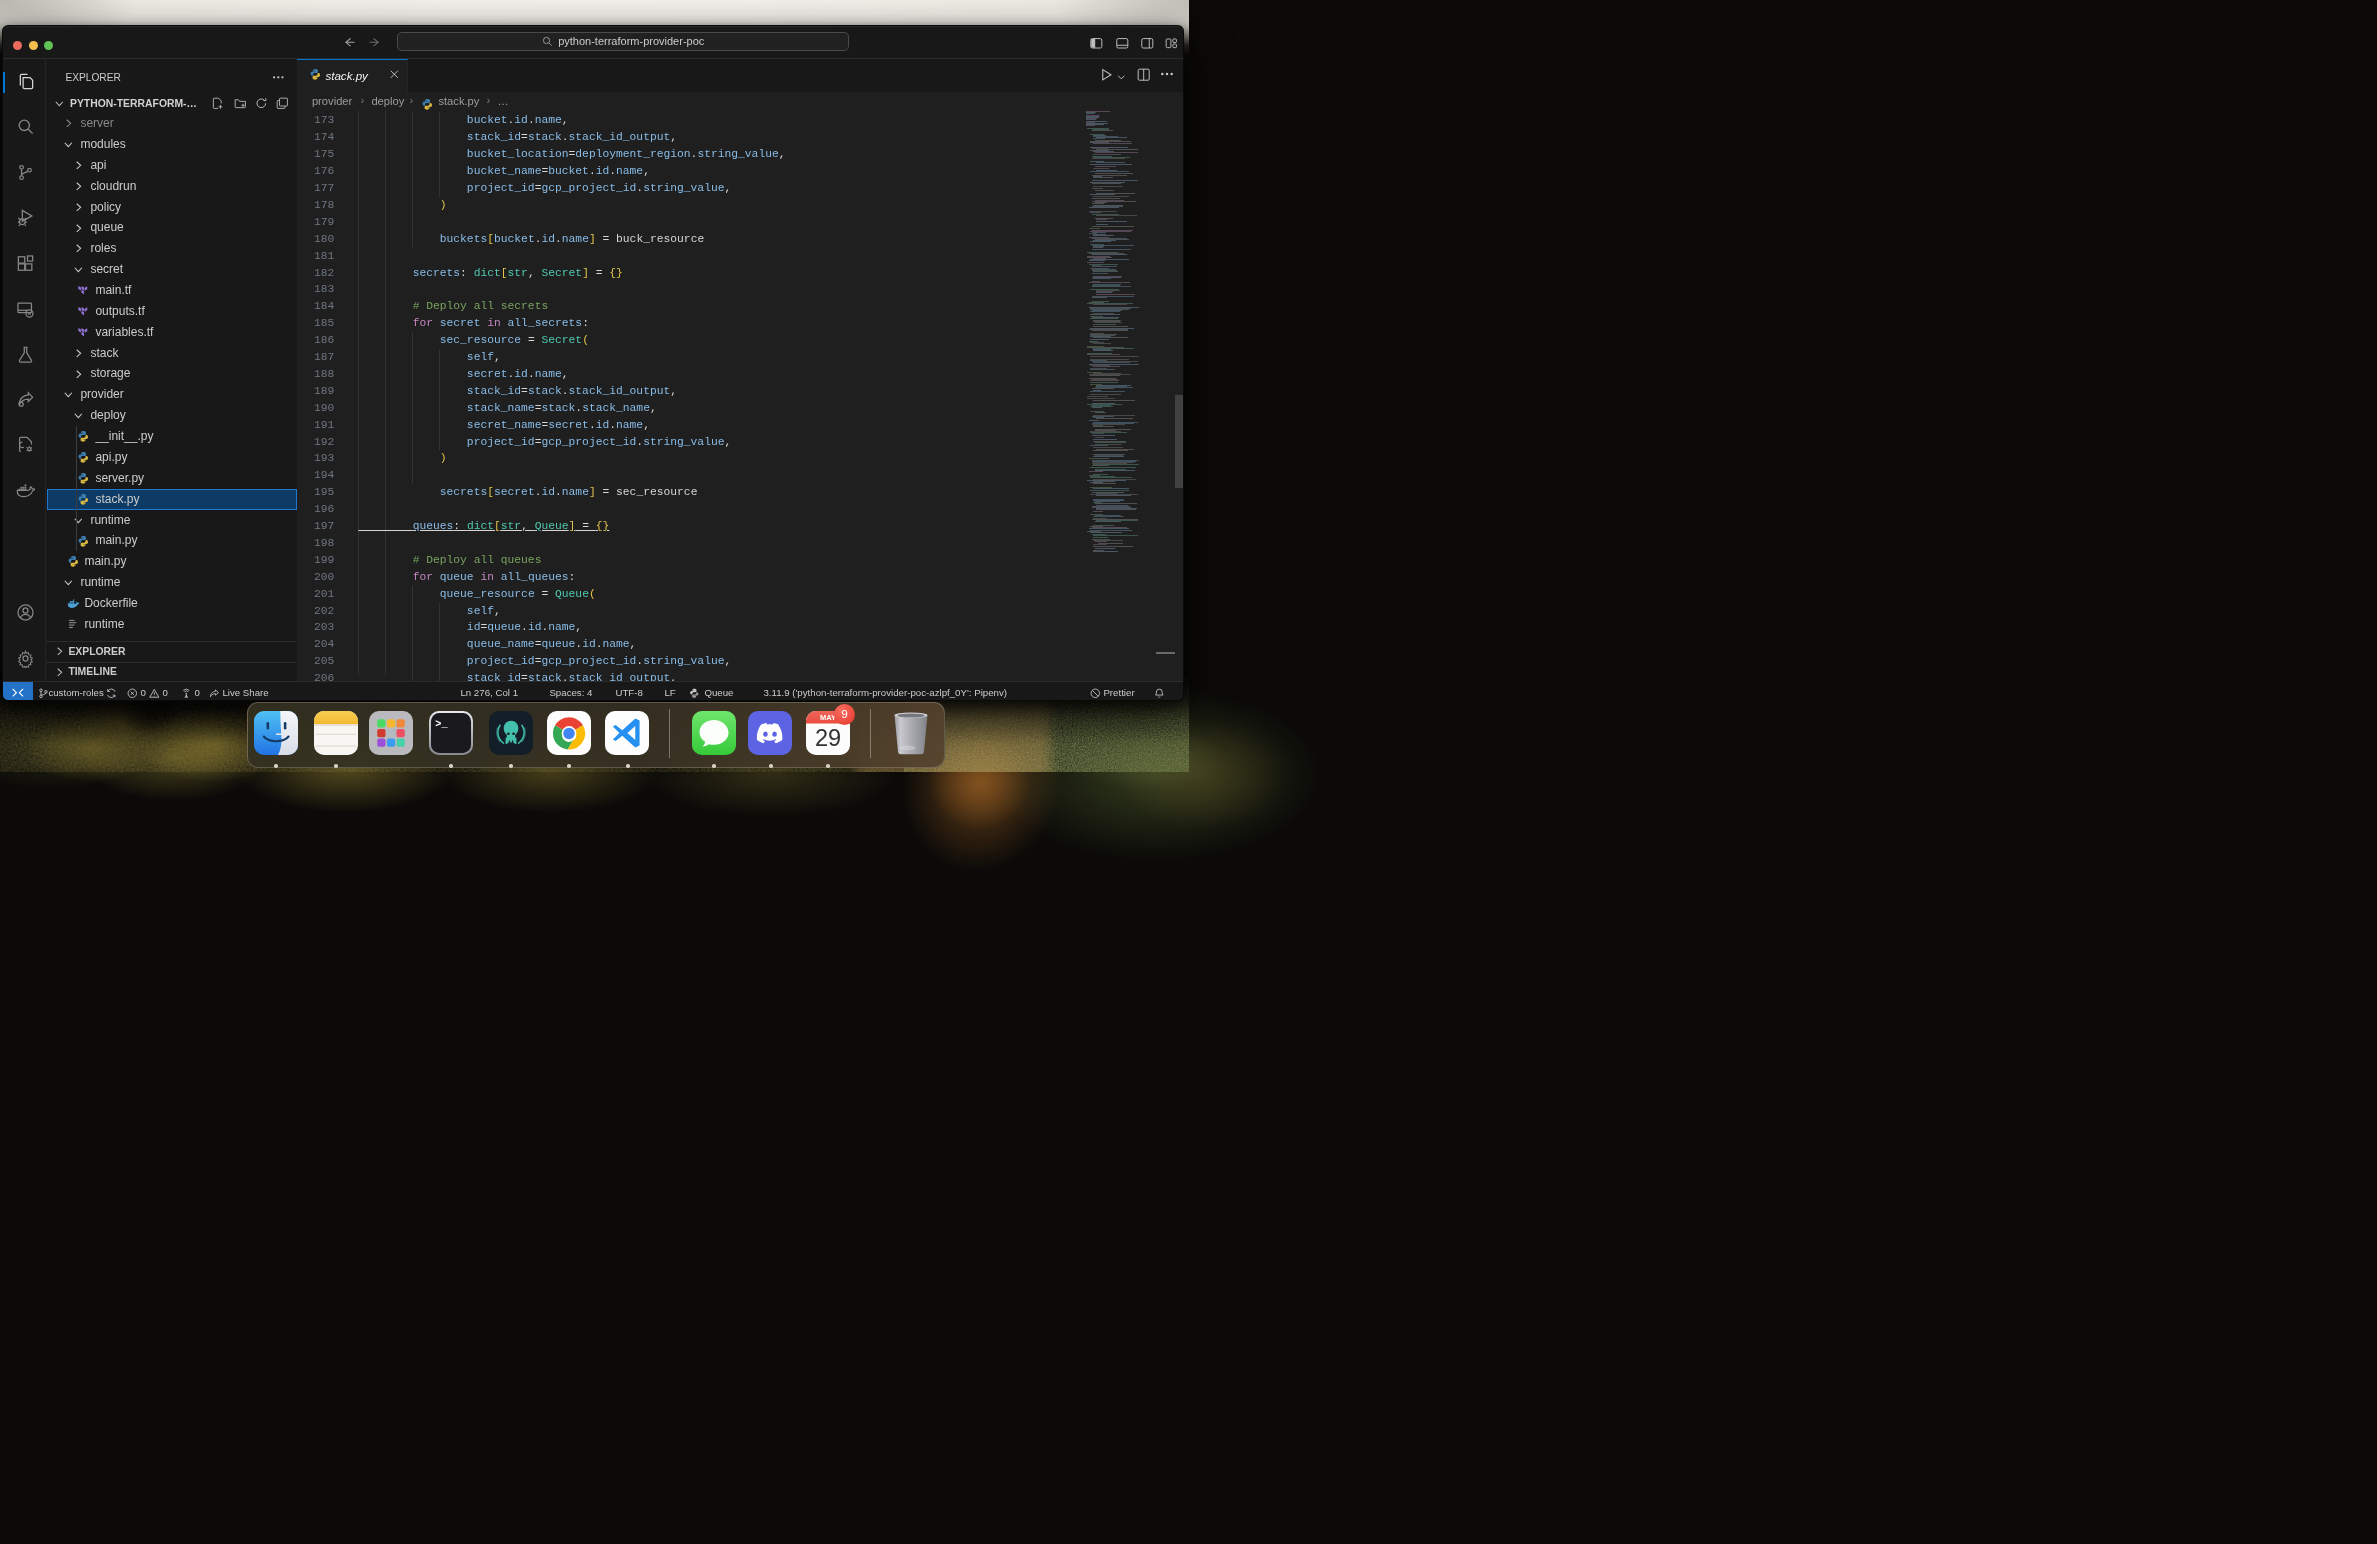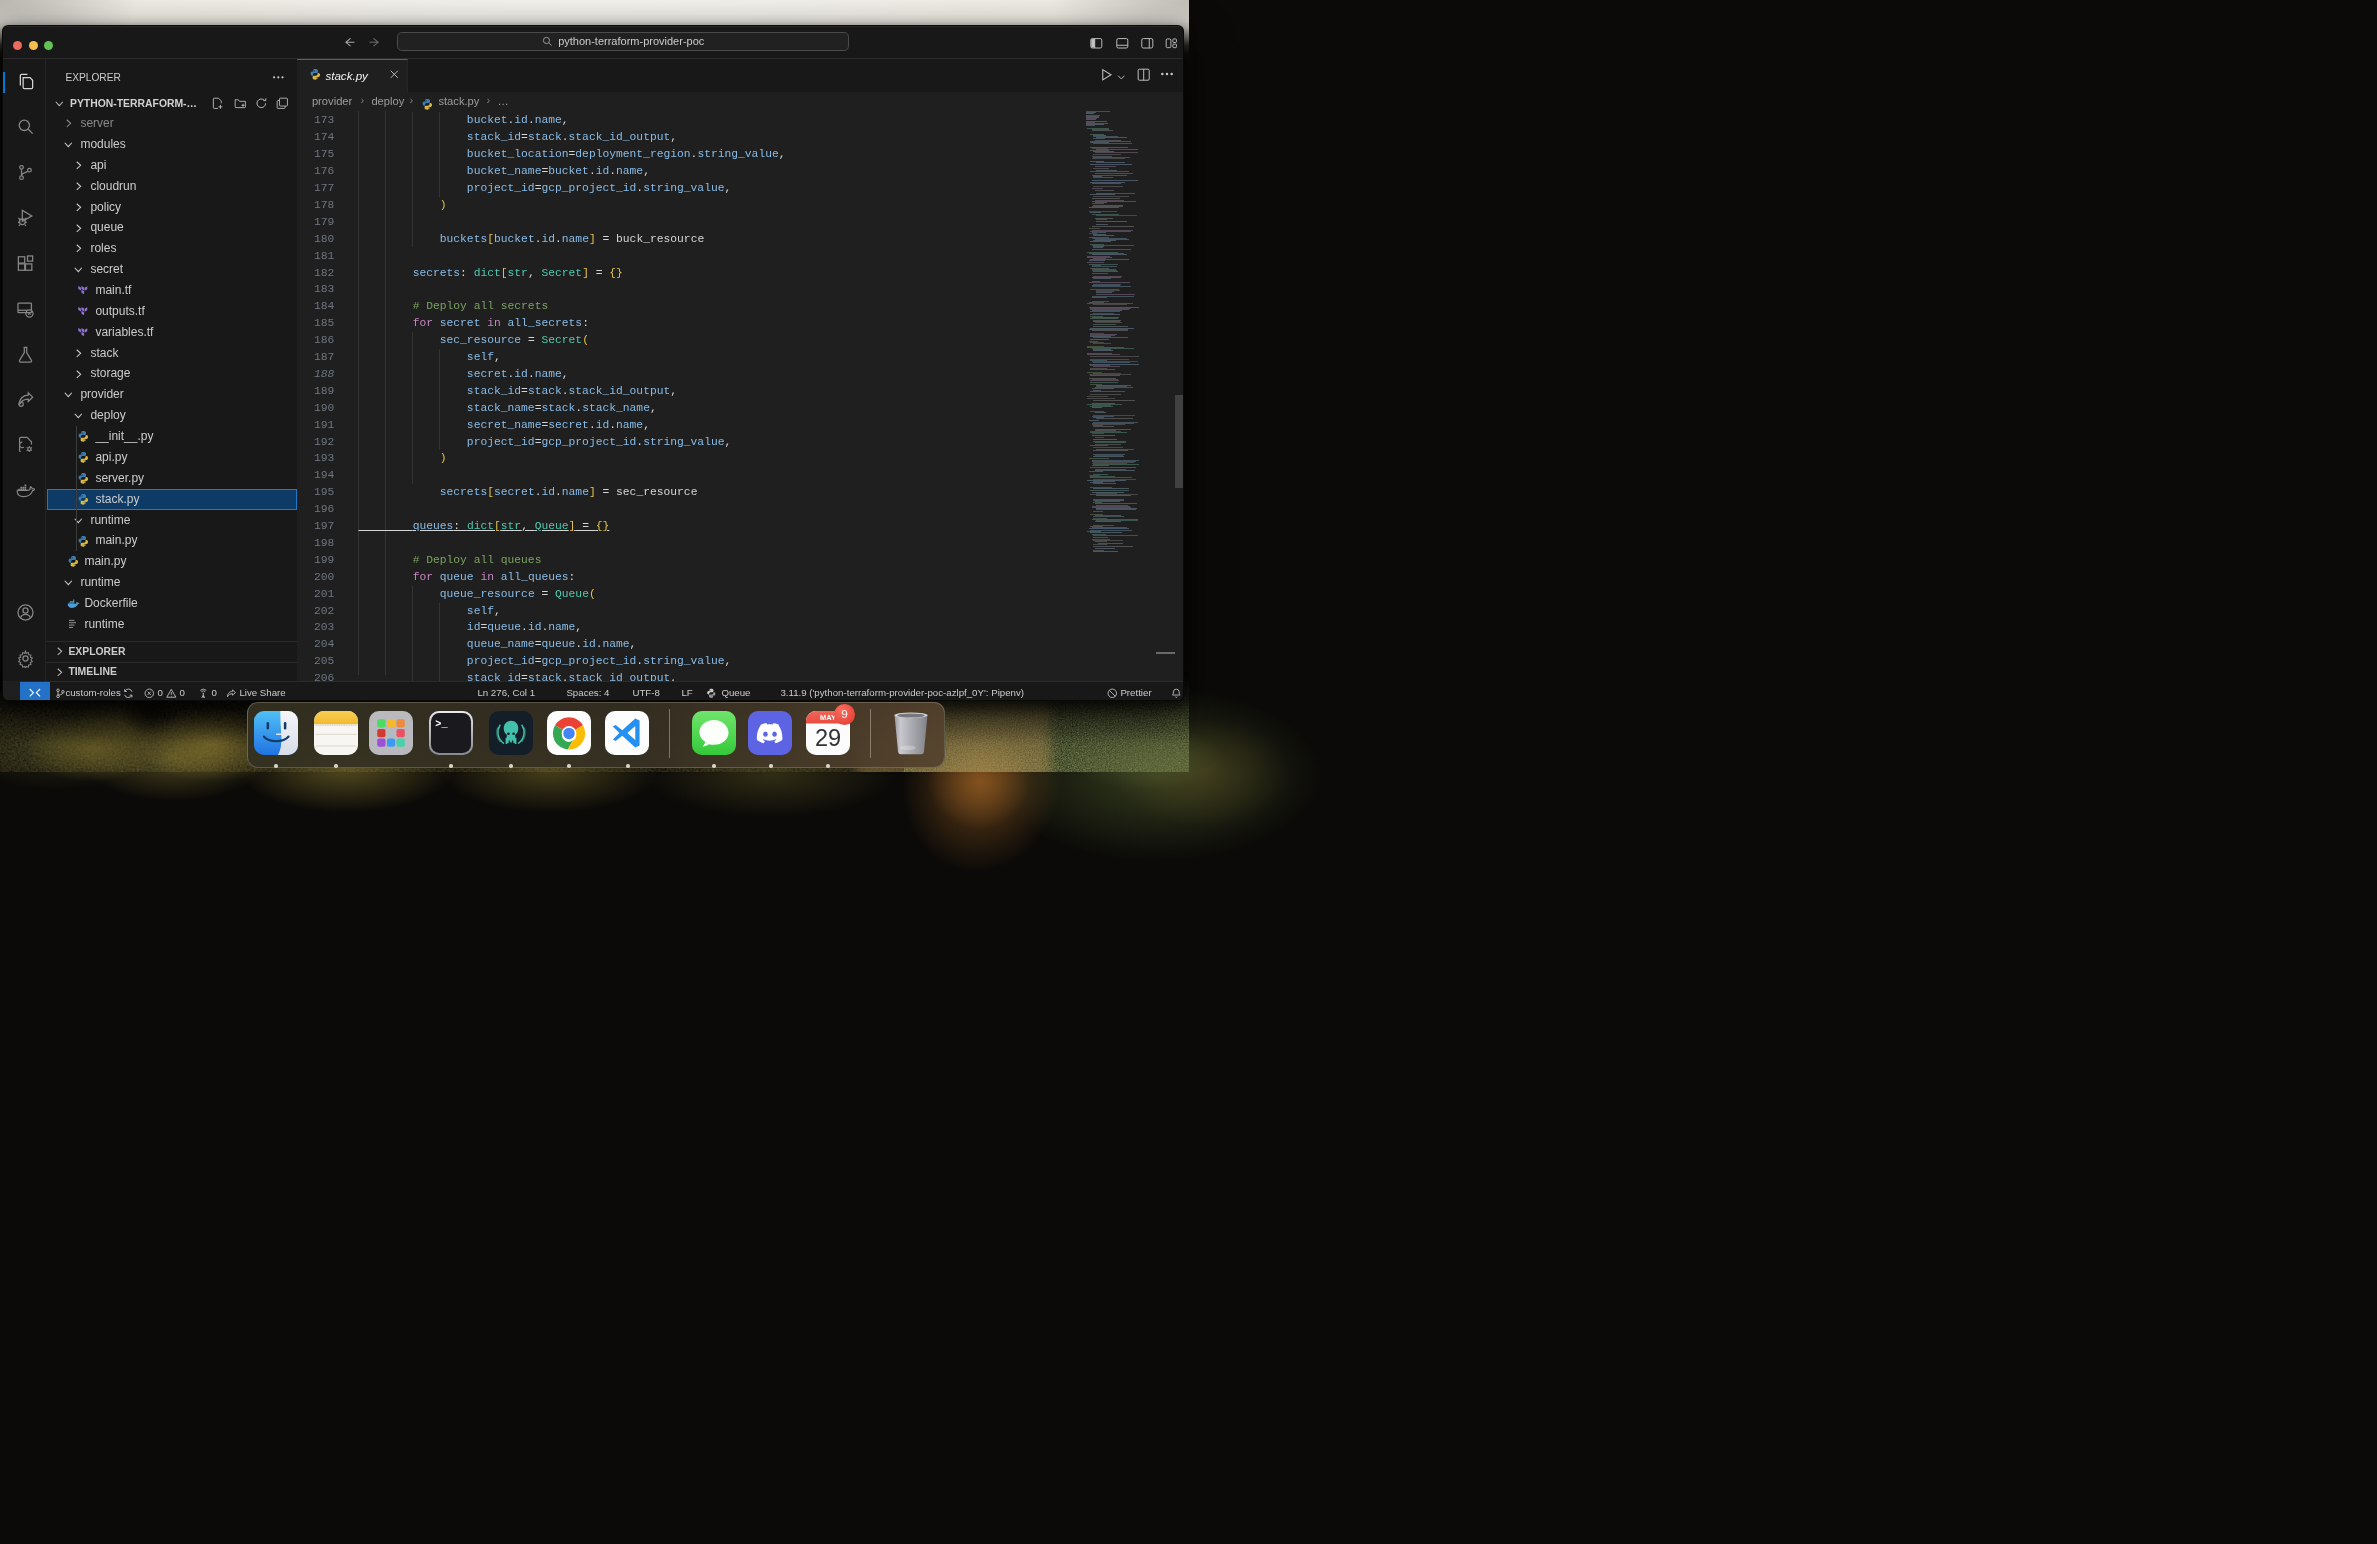--- a/index.html
+++ b/index.html
@@ -53,21 +53,21 @@
 .g{color:#79a35f;}
 .w{color:#d6d6d6;}
 
 #minimap{left:787px;top:52px;width:80px;height:503px;}
 #minimap div{position:absolute;height:0.8px;}
 
 #sbar{left:878px;top:336px;width:9.4px;height:93px;background:rgba(120,120,120,.38);}
 #ovdec{left:859px;top:593px;width:19px;height:2.4px;background:#6a6a6a;}
 
 #statusbar{left:0;top:655px;width:100%;height:21px;background:#181818;border-top:0.8px solid #2b2b2b;
- font-size:9.7px;color:#cccccc;margin-left:17px;}
+ font-size:9.7px;color:#cccccc;}
 #statusbar span{position:absolute;line-height:21px;white-space:nowrap;}
 #remote{left:0;top:0;width:29.5px;height:21px;background:#2472c8;color:#fff;}
 .sico{top:5.5px;width:10.6px;height:10.6px;color:#cccccc;}
 .sico svg{width:10.6px;height:10.6px;display:block;}
 
 #dock{left:247px;top:702px;width:698px;height:66px;border-radius:11px;
  background:linear-gradient(90deg,rgba(52,49,33,.94),rgba(54,48,35,.93) 55%,rgba(84,66,45,.93));
  border:0.8px solid rgba(200,195,180,.28);}
 .dkico{position:absolute;top:711px;width:44px;height:44px;}
 .dkico svg{width:44px;height:44px;display:block;}
@@ -503,21 +503,21 @@
           <div class="cl" style="top:154px;">        <span class="b">secrets</span><span class="w">: </span><span class="t">dict</span><span class="y">[</span><span class="t">str</span><span class="w">, </span><span class="t">Secret</span><span class="y">]</span><span class="w"> = </span><span class="y">{}</span></div>
           <div class="gut" style="top:170px;">183</div>
           <div class="gut" style="top:187px;">184</div>
           <div class="cl" style="top:187px;">        <span class="g"># Deploy all secrets</span></div>
           <div class="gut" style="top:204px;">185</div>
           <div class="cl" style="top:204px;">        <span class="p">for</span><span class="w"> </span><span class="b">secret</span><span class="w"> </span><span class="p">in</span><span class="w"> </span><span class="b">all_secrets</span><span class="w">:</span></div>
           <div class="gut" style="top:221px;">186</div>
           <div class="cl" style="top:221px;">            <span class="b">sec_resource</span><span class="w"> = </span><span class="t">Secret</span><span class="y">(</span></div>
           <div class="gut" style="top:238px;">187</div>
           <div class="cl" style="top:238px;">                <span class="b">self</span><span class="w">,</span></div>
-          <div class="gut" style="top:255px;font-style:italic;">188</div>
+          <div class="gut" style="top:255px;">188</div>
           <div class="cl" style="top:255px;">                <span class="b">secret</span><span class="w">.</span><span class="b">id</span><span class="w">.</span><span class="b">name</span><span class="w">,</span></div>
           <div class="gut" style="top:272px;">189</div>
           <div class="cl" style="top:272px;">                <span class="b">stack_id</span><span class="w">=</span><span class="b">stack</span><span class="w">.</span><span class="b">stack_id_output</span><span class="w">,</span></div>
           <div class="gut" style="top:289px;">190</div>
           <div class="cl" style="top:289px;">                <span class="b">stack_name</span><span class="w">=</span><span class="b">stack</span><span class="w">.</span><span class="b">stack_name</span><span class="w">,</span></div>
           <div class="gut" style="top:306px;">191</div>
           <div class="cl" style="top:306px;">                <span class="b">secret_name</span><span class="w">=</span><span class="b">secret</span><span class="w">.</span><span class="b">id</span><span class="w">.</span><span class="b">name</span><span class="w">,</span></div>
           <div class="gut" style="top:323px;">192</div>
           <div class="cl" style="top:323px;">                <span class="b">project_id</span><span class="w">=</span><span class="b">gcp_project_id</span><span class="w">.</span><span class="b">string_value</span><span class="w">,</span></div>
           <div class="gut" style="top:339px;">193</div>

